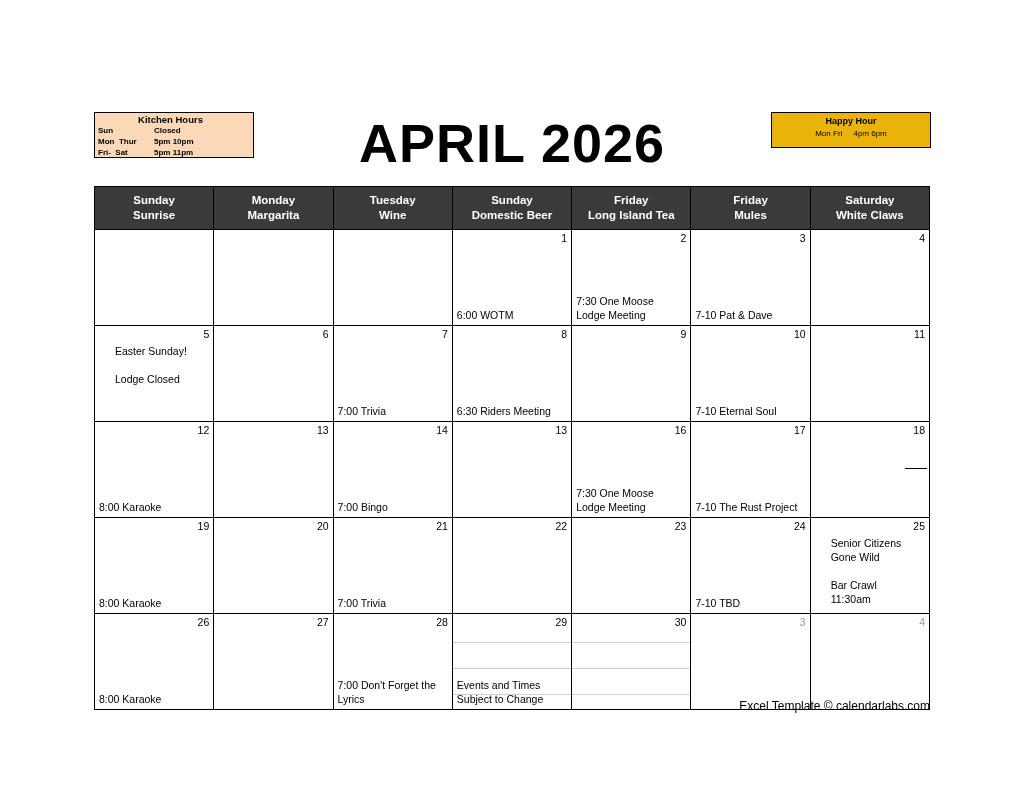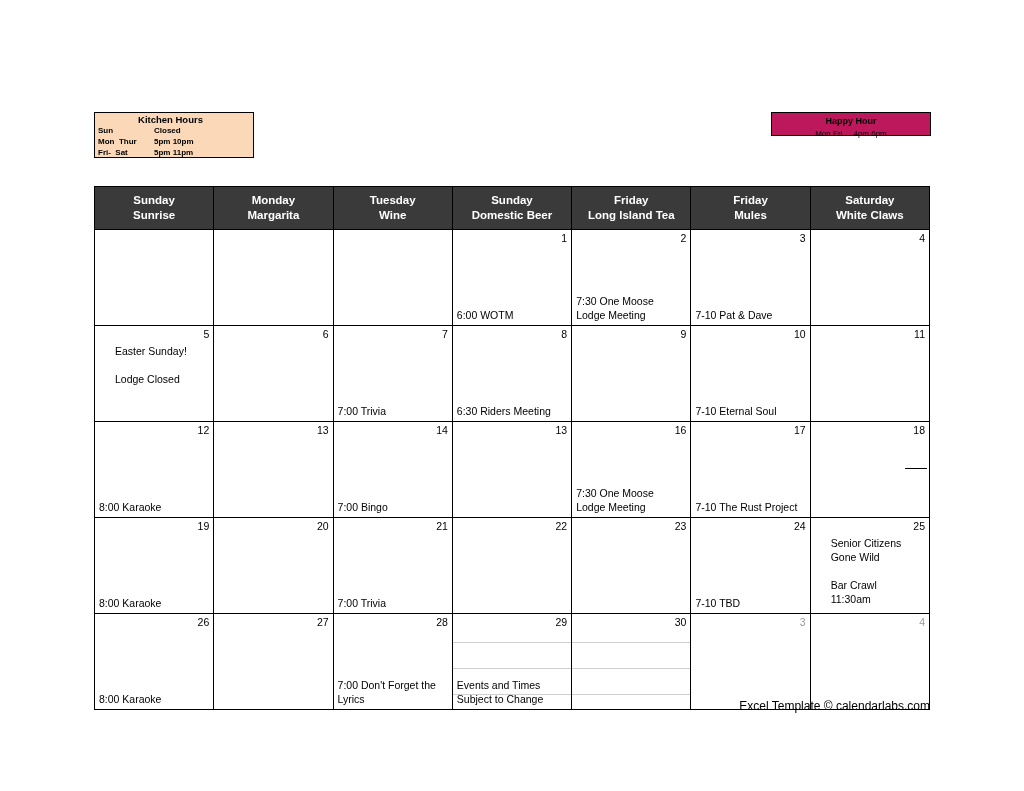--- a/index.html
+++ b/index.html
@@ -46,22 +46,22 @@
     white-space: pre;
   }
   .kitchen-row .lbl { display: inline-block; width: 56px; }
 
   
   .happy-box {
     position: absolute;
     left: 771px;
     top: 112px;
     width: 160px;
-    height: 24px;
-    background: #be185d;
+    height: 36px;
+    background: #eab308;
     border: 1px solid #000000;
     box-sizing: border-box;
     padding: 2px 3px 0 3px;
   }
   .happy-title {
     font-size: 9px;
     font-weight: bold;
     text-align: center;
     line-height: 12px;
   }
@@ -190,20 +190,21 @@
     <div class="kitchen-row"><span class="lbl">Sun</span><span>Closed</span></div>
     <div class="kitchen-row"><span class="lbl">Mon  Thur</span><span>5pm 10pm</span></div>
     <div class="kitchen-row"><span class="lbl">Fri-  Sat</span><span>5pm 11pm</span></div>
   </div>
 
   <div class="happy-box">
     <div class="happy-title">Happy Hour</div>
     <div class="happy-row">Mon Fri     4pm 6pm</div>
   </div>
 
+  <div class="cal-title">APRIL 2026</div>
 
   <div class="cal-wrap">
     <table class="cal">
       <thead>
         <tr>
           <th>
             <span class="h1">Sunday</span>
             <span class="h2">Sunrise</span>
           </th>
           <th>

